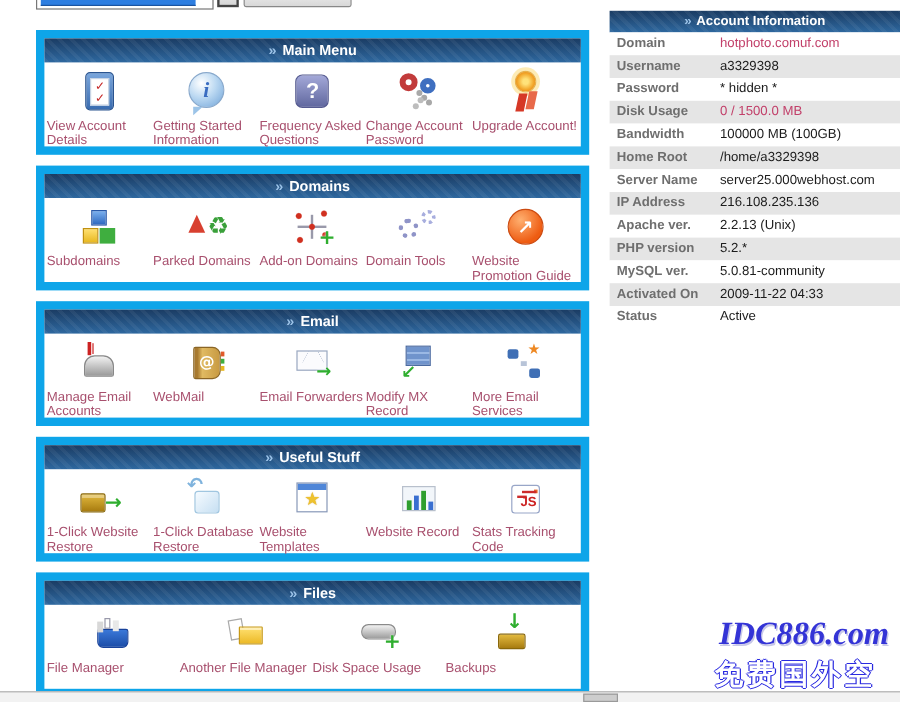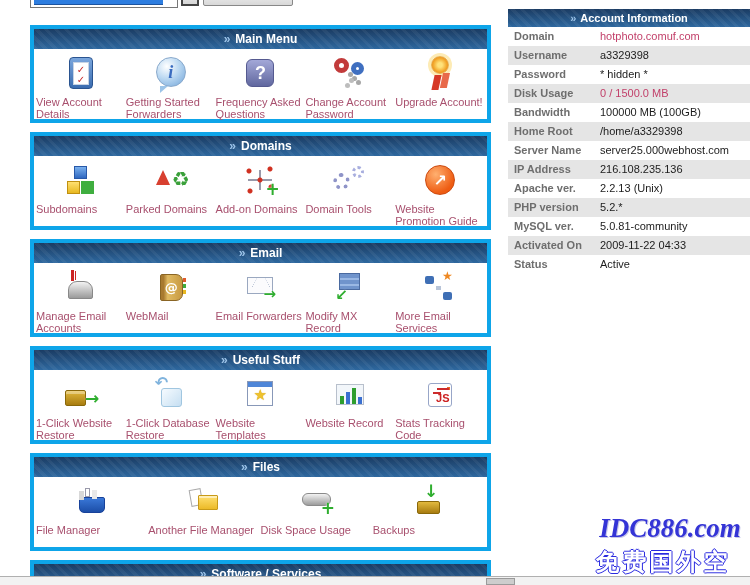--- a/index.html
+++ b/index.html
@@ -12,21 +12,21 @@
   .input-box .sel{position:absolute;left:3px;right:14px;bottom:2px;height:12px;background:#2e7ee0;
              border-top:1px solid #1c54a0;border-bottom:1px solid #1c54a0;}
   .mini-btn{position:absolute;left:181px;top:-15px;width:18px;height:21px;border:2px solid #444;
              background:linear-gradient(#f4f4f4,#d6d6d6);font-size:9px;text-align:center;padding:0;}
   .create-btn{position:absolute;left:203px;top:-15px;width:90px;height:21px;border:1px solid #888;
              background:linear-gradient(#fdfdfd,#d8d8d8);font-size:11px;text-align:center;
              font-family:inherit;border-radius:2px;}
 
   
   #left{position:absolute;left:30px;top:25px;width:461px;}
-  .section{border:4px solid #0ea5e9;margin-bottom:9px;background:#fff;}
+  .section{border:7px solid #0ea5e9;margin-bottom:9px;background:#fff;}
   .sec-h{height:20px;line-height:20px;text-align:center;color:#fff;font-weight:bold;font-size:12px;
          background:repeating-linear-gradient(45deg,rgba(255,255,255,.05) 0 3px,rgba(255,255,255,0) 3px 7px),
                     linear-gradient(#1b3c63,#2e689f);}
   .sec-h .mk{color:#9cc3e8;margin-right:5px;}
   .sec-b{display:flex;padding:5px 2px 6px;height:70px;box-sizing:border-box;}
   .item{flex:1;cursor:pointer;}
   .lbl{font-size:11px;line-height:12px;color:#a8506e;margin-top:2px;}
 
   
   .ic{display:block;position:relative;width:40px;height:40px;margin:0 auto;}
@@ -205,21 +205,21 @@
 
     <div class="section">
       <div class="sec-h"><span class="mk">»</span><span>Main Menu</span></div>
       <div class="sec-b">
         <div class="item">
             <span class="ic i-clipboard"></span>
             <div class="lbl">View Account Details</div>
           </div>
         <div class="item">
             <span class="ic i-info"></span>
-            <div class="lbl">Getting Started Forwarders</div>
+            <div class="lbl">Getting Started Information</div>
           </div>
         <div class="item">
             <span class="ic i-question"></span>
             <div class="lbl">Frequency Asked Questions</div>
           </div>
         <div class="item">
             <span class="ic i-keys"></span>
             <div class="lbl">Change Account Password</div>
           </div>
         <div class="item">

